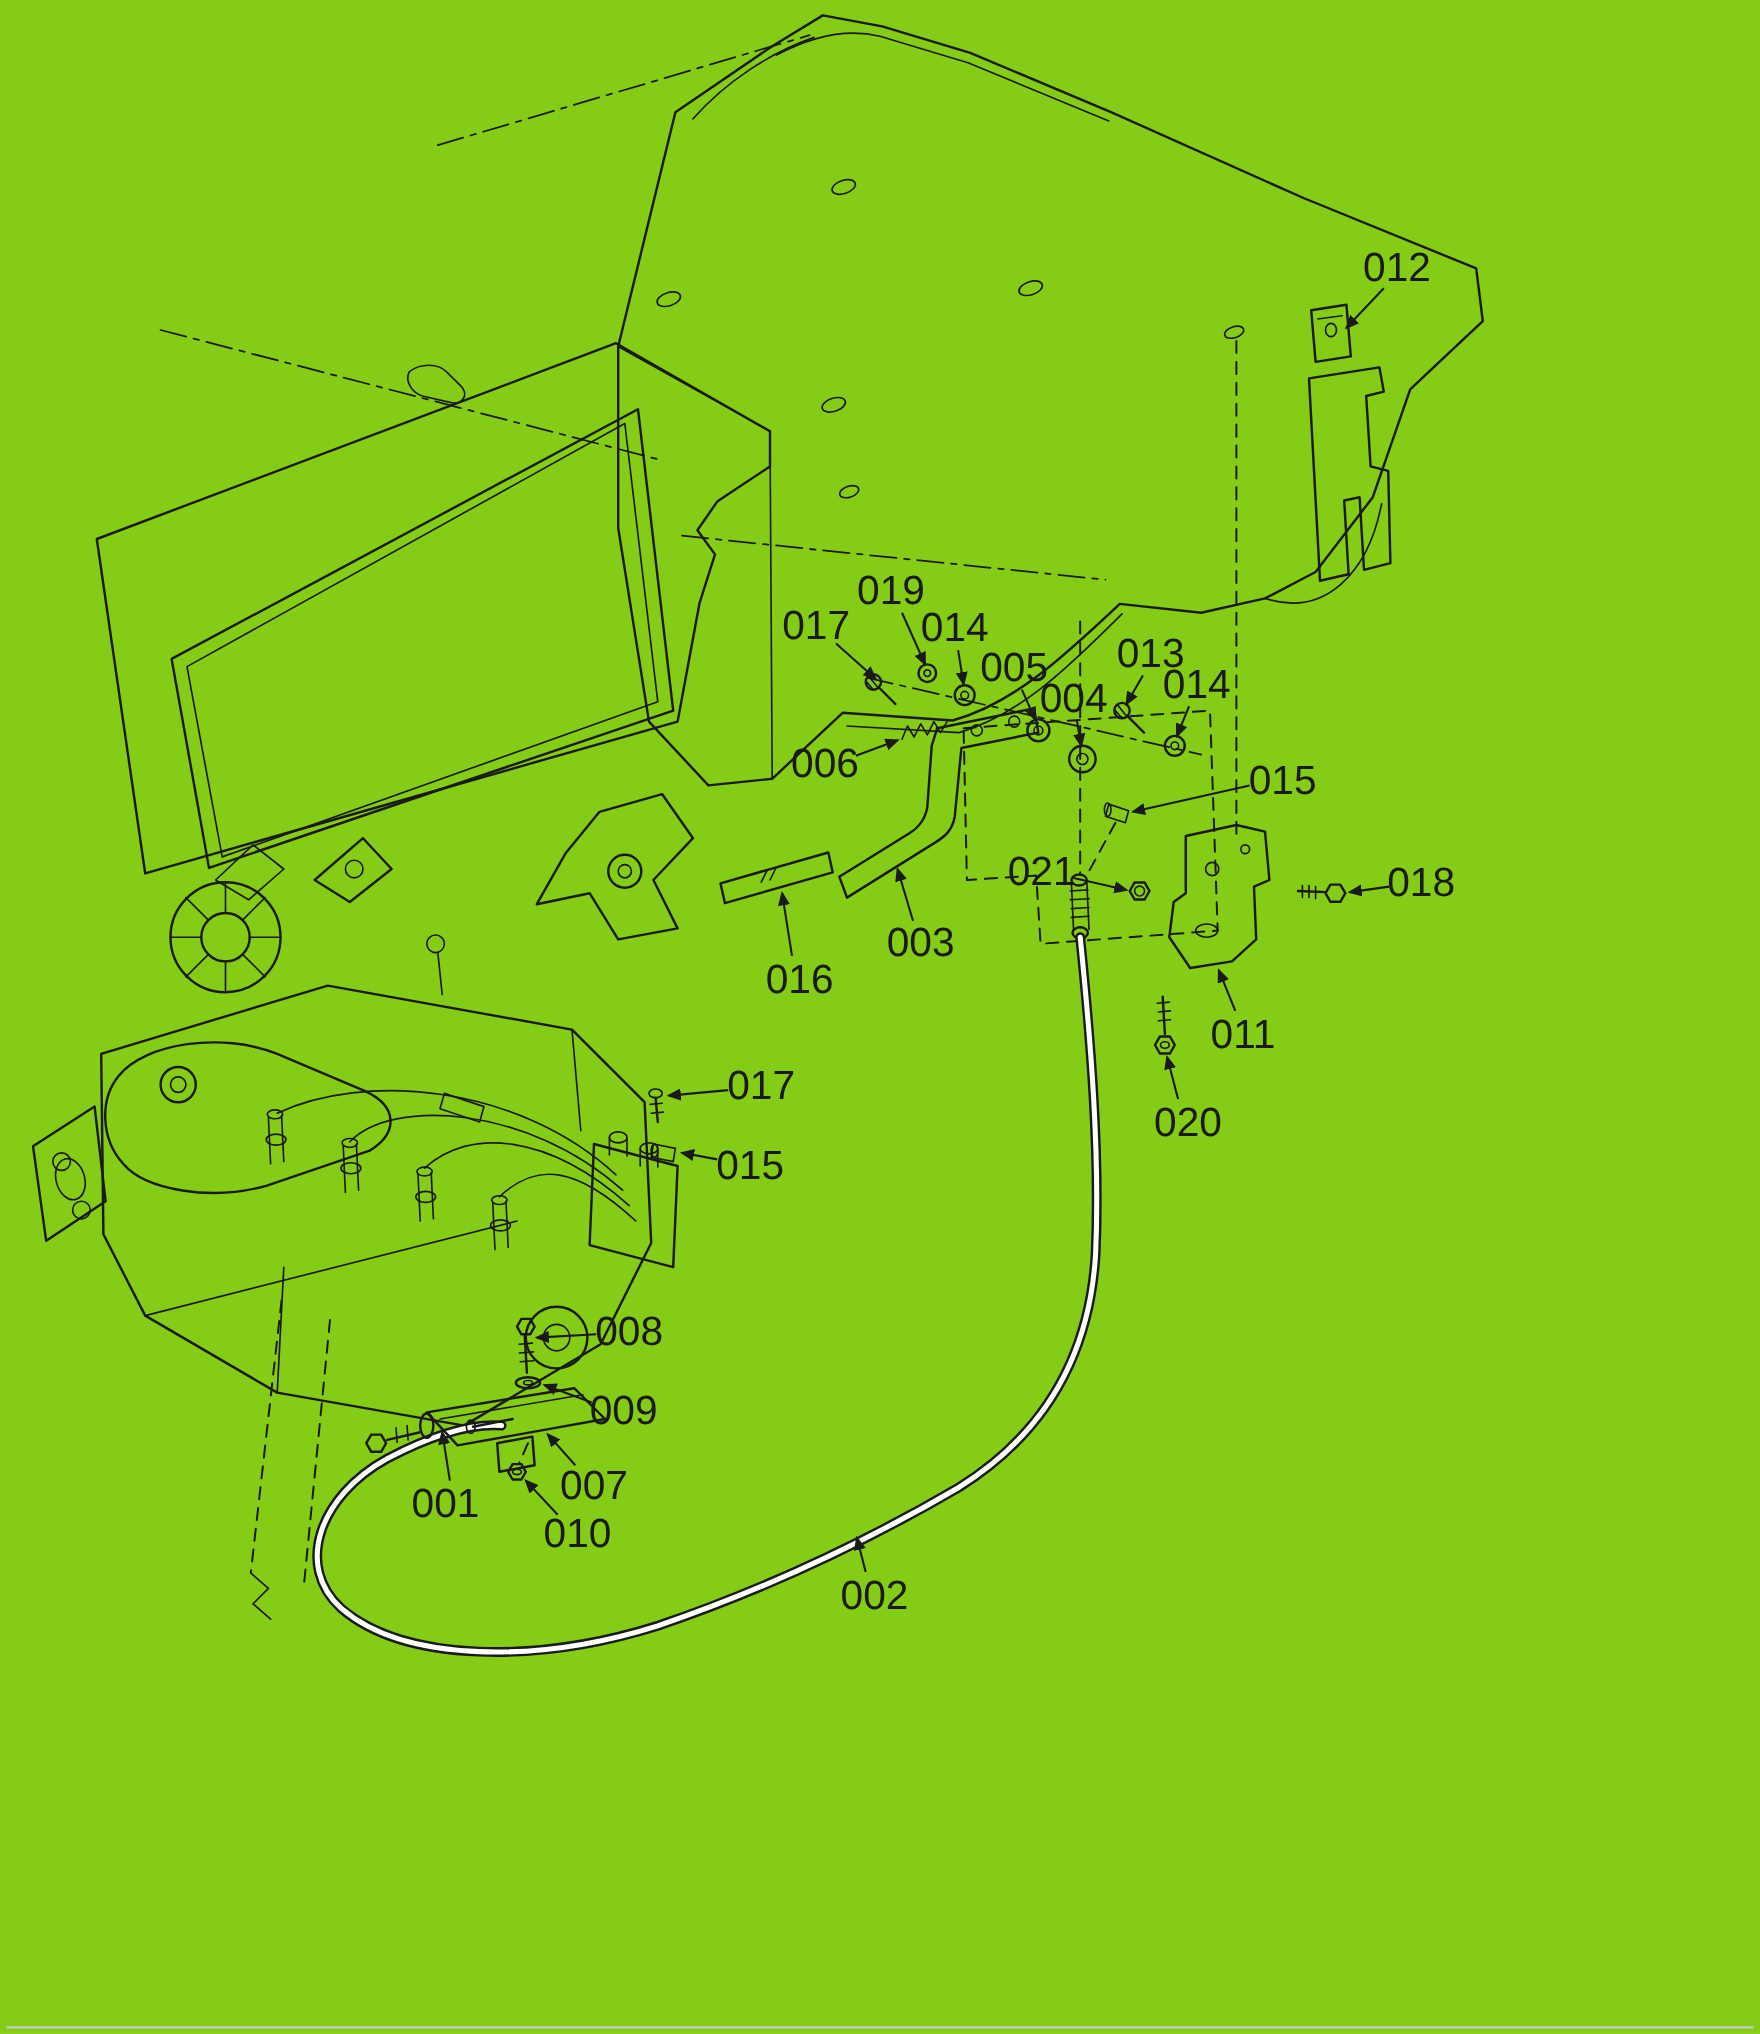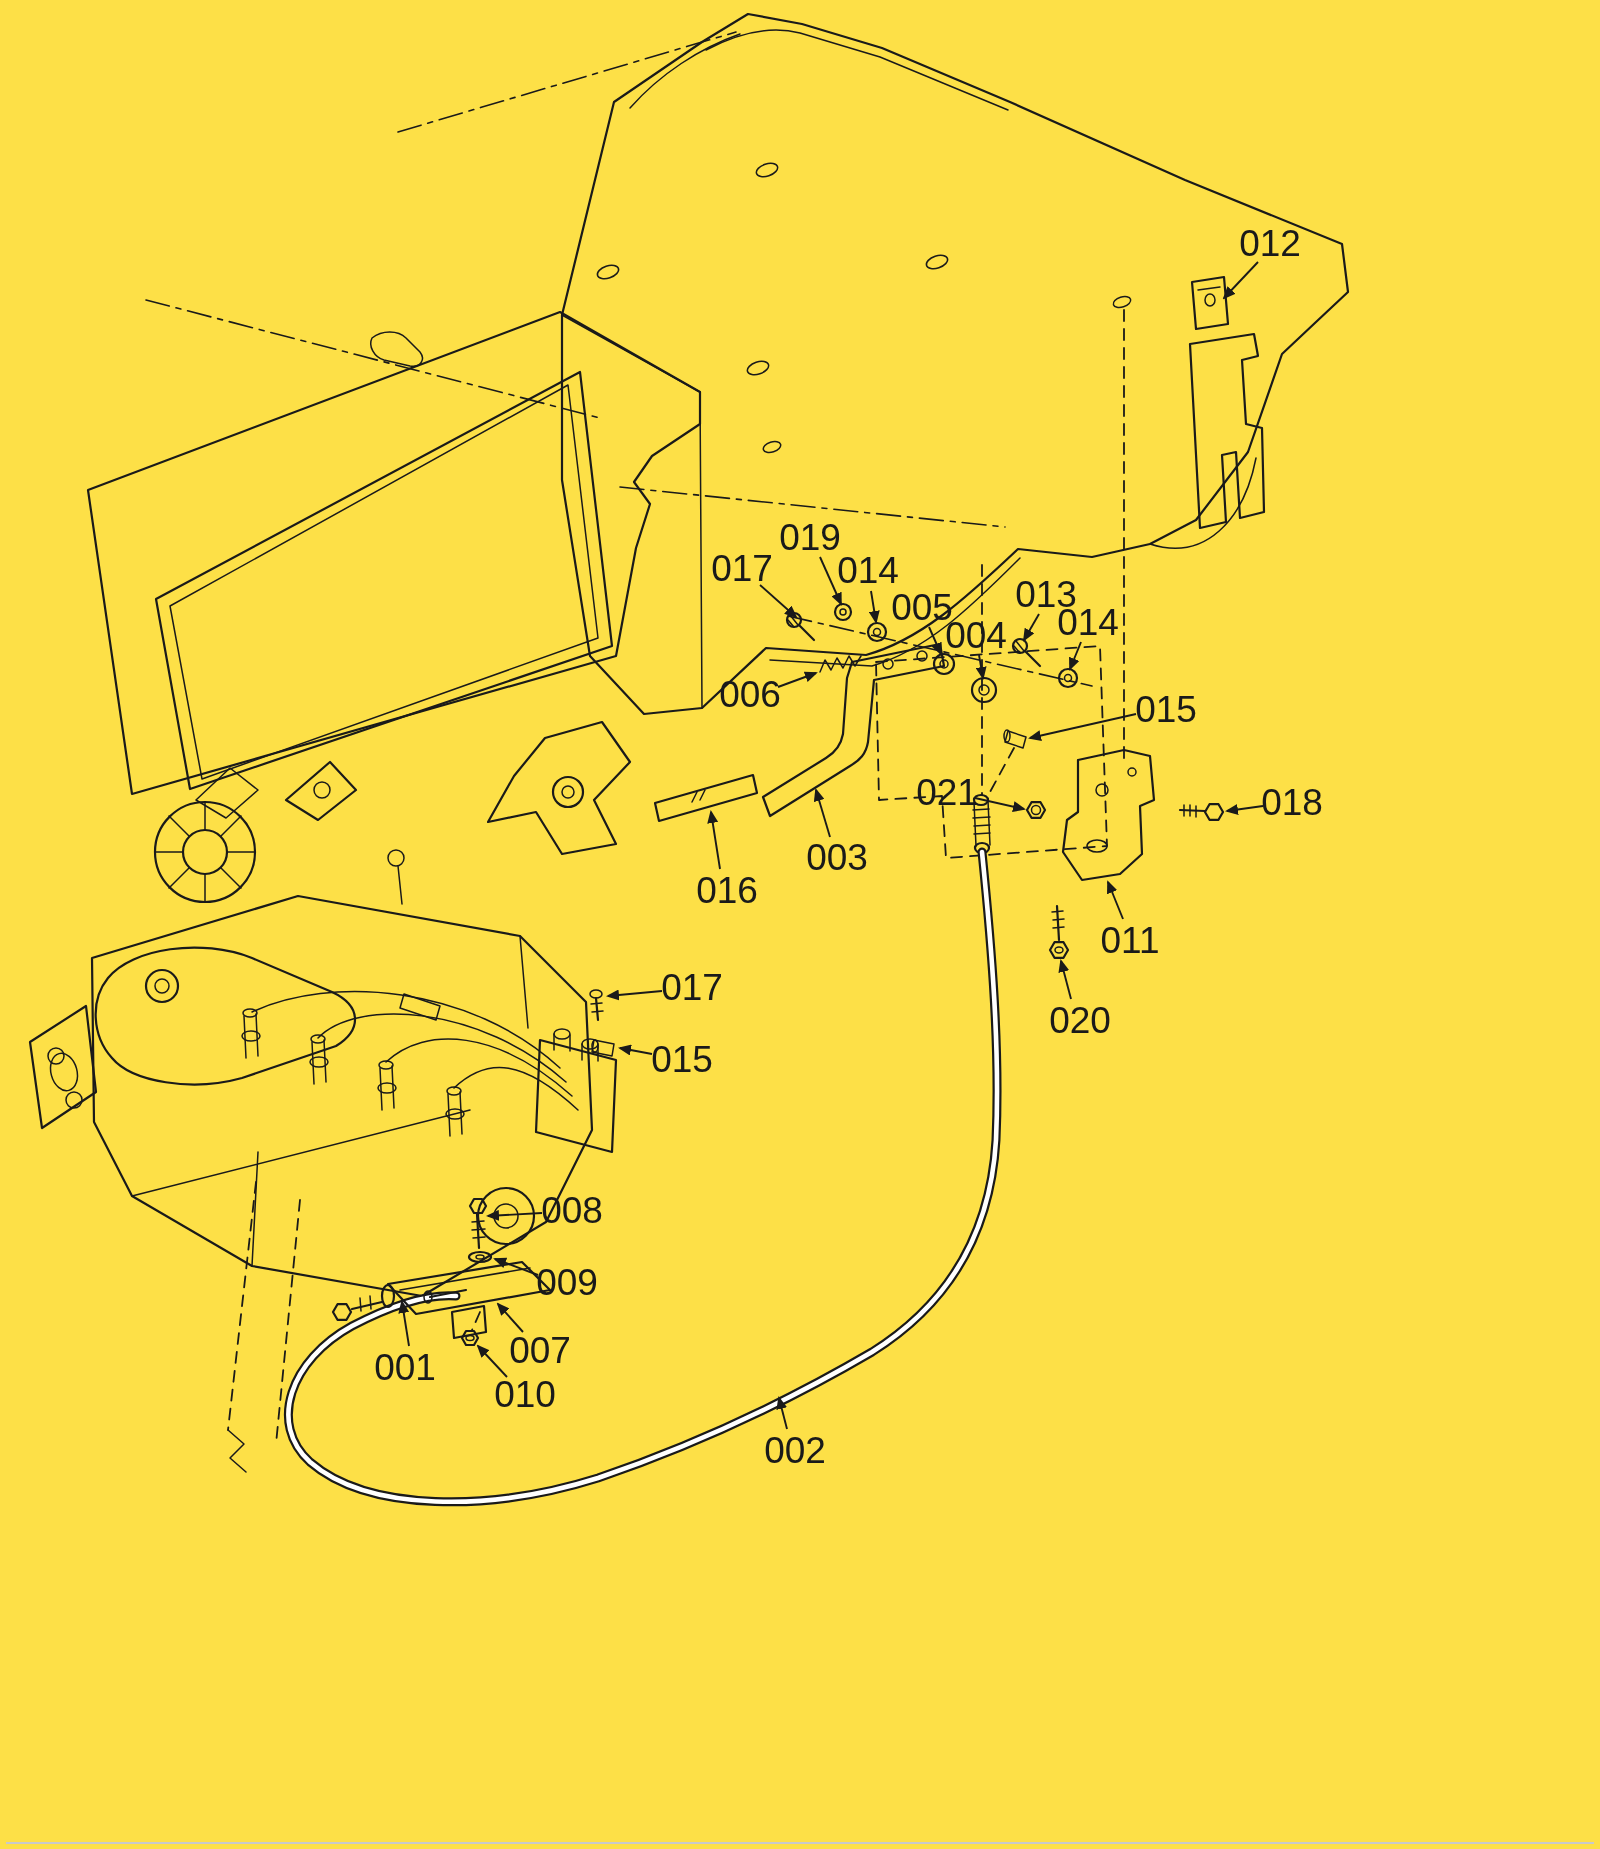--- a/index.html
+++ b/index.html
@@ -1,19 +1,19 @@
 <!DOCTYPE html>
 <html style="--line: #1a1a1a;"><head>
 <meta charset="utf-8">
 <style>
   :root { --line:#1a1a1a; }
   html,body { margin:0; padding:0; background:#ffffff; }
   .stage {
     position:relative; width:1600px; height:1849px;
-    background:#fde047; overflow:hidden;
+    background:#84cc16; overflow:hidden;
     font-family:"Liberation Sans", sans-serif;
   }
   svg { position:absolute; inset:0; }
   .ln  { fill:none; stroke:var(--line); stroke-width:2.2; stroke-linejoin:round; stroke-linecap:round; }
   .thin{ stroke-width:1.5; }
   .dash{ stroke-dasharray:11 8; stroke-width:1.8; }
   .cl  { stroke-dasharray:24 7 5 7; stroke-width:1.6; }
   .cablecore { fill:none; stroke:var(--line); stroke-width:9; stroke-linecap:round; }
   .cablein   { fill:none; stroke:#ffffff;   stroke-width:4.6; stroke-linecap:round; }
   .callout-arrow { stroke:var(--line); stroke-width:1.9; fill:none; }

